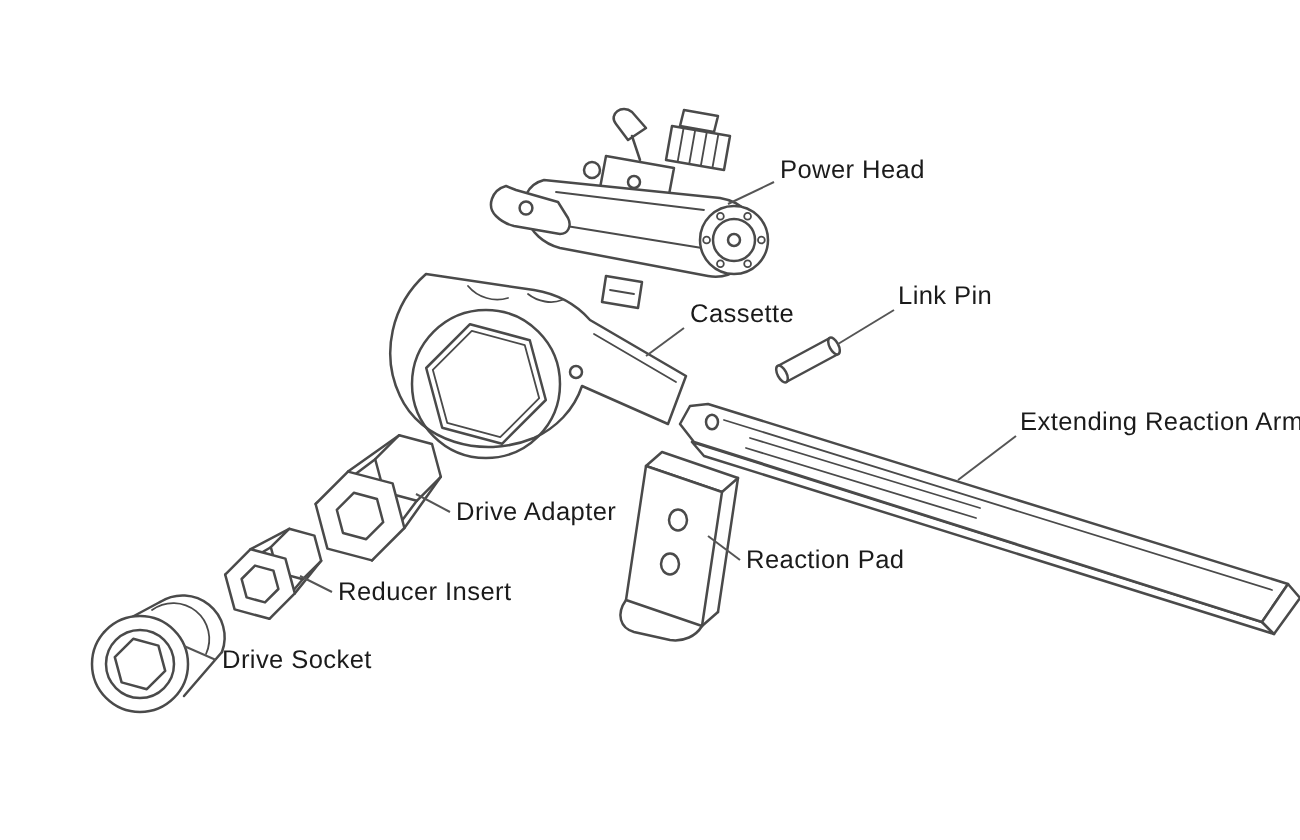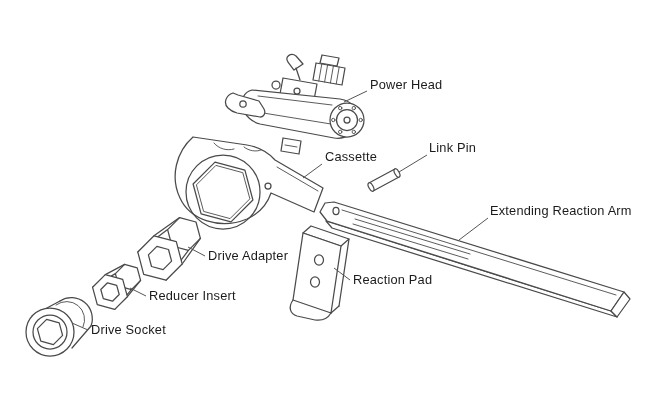--- a/index.html
+++ b/index.html
@@ -1,17 +1,17 @@
 <!DOCTYPE html>
 <html><head>
 <meta charset="utf-8">
 <style>
   html,body{margin:0;padding:0;background:#ffffff;}
   body{width:650px;height:420px;overflow:hidden;font-family:"Liberation Sans",sans-serif;}
-  .stage{position:relative;width:628px;height:420px;background:#fff;}
+  .stage{position:relative;width:628px;height:420px;background:#fff;padding-left:20px;}
   svg{display:block;}
   .art path,.art circle,.art ellipse,.art polygon,.art line{
     stroke:#4a4a4a;stroke-width:1.25;fill:none;stroke-linecap:round;stroke-linejoin:round;}
   .art .solid{fill:#ffffff;}
   .art .thin{stroke-width:0.9;}
   .leaders line{stroke:#555555;stroke-width:1;}
   .labels text{font-size:12.8px;fill:#1b1b1b;letter-spacing:0.2px;font-family:"Liberation Sans",sans-serif;}
 </style>
 </head>
 <body>

